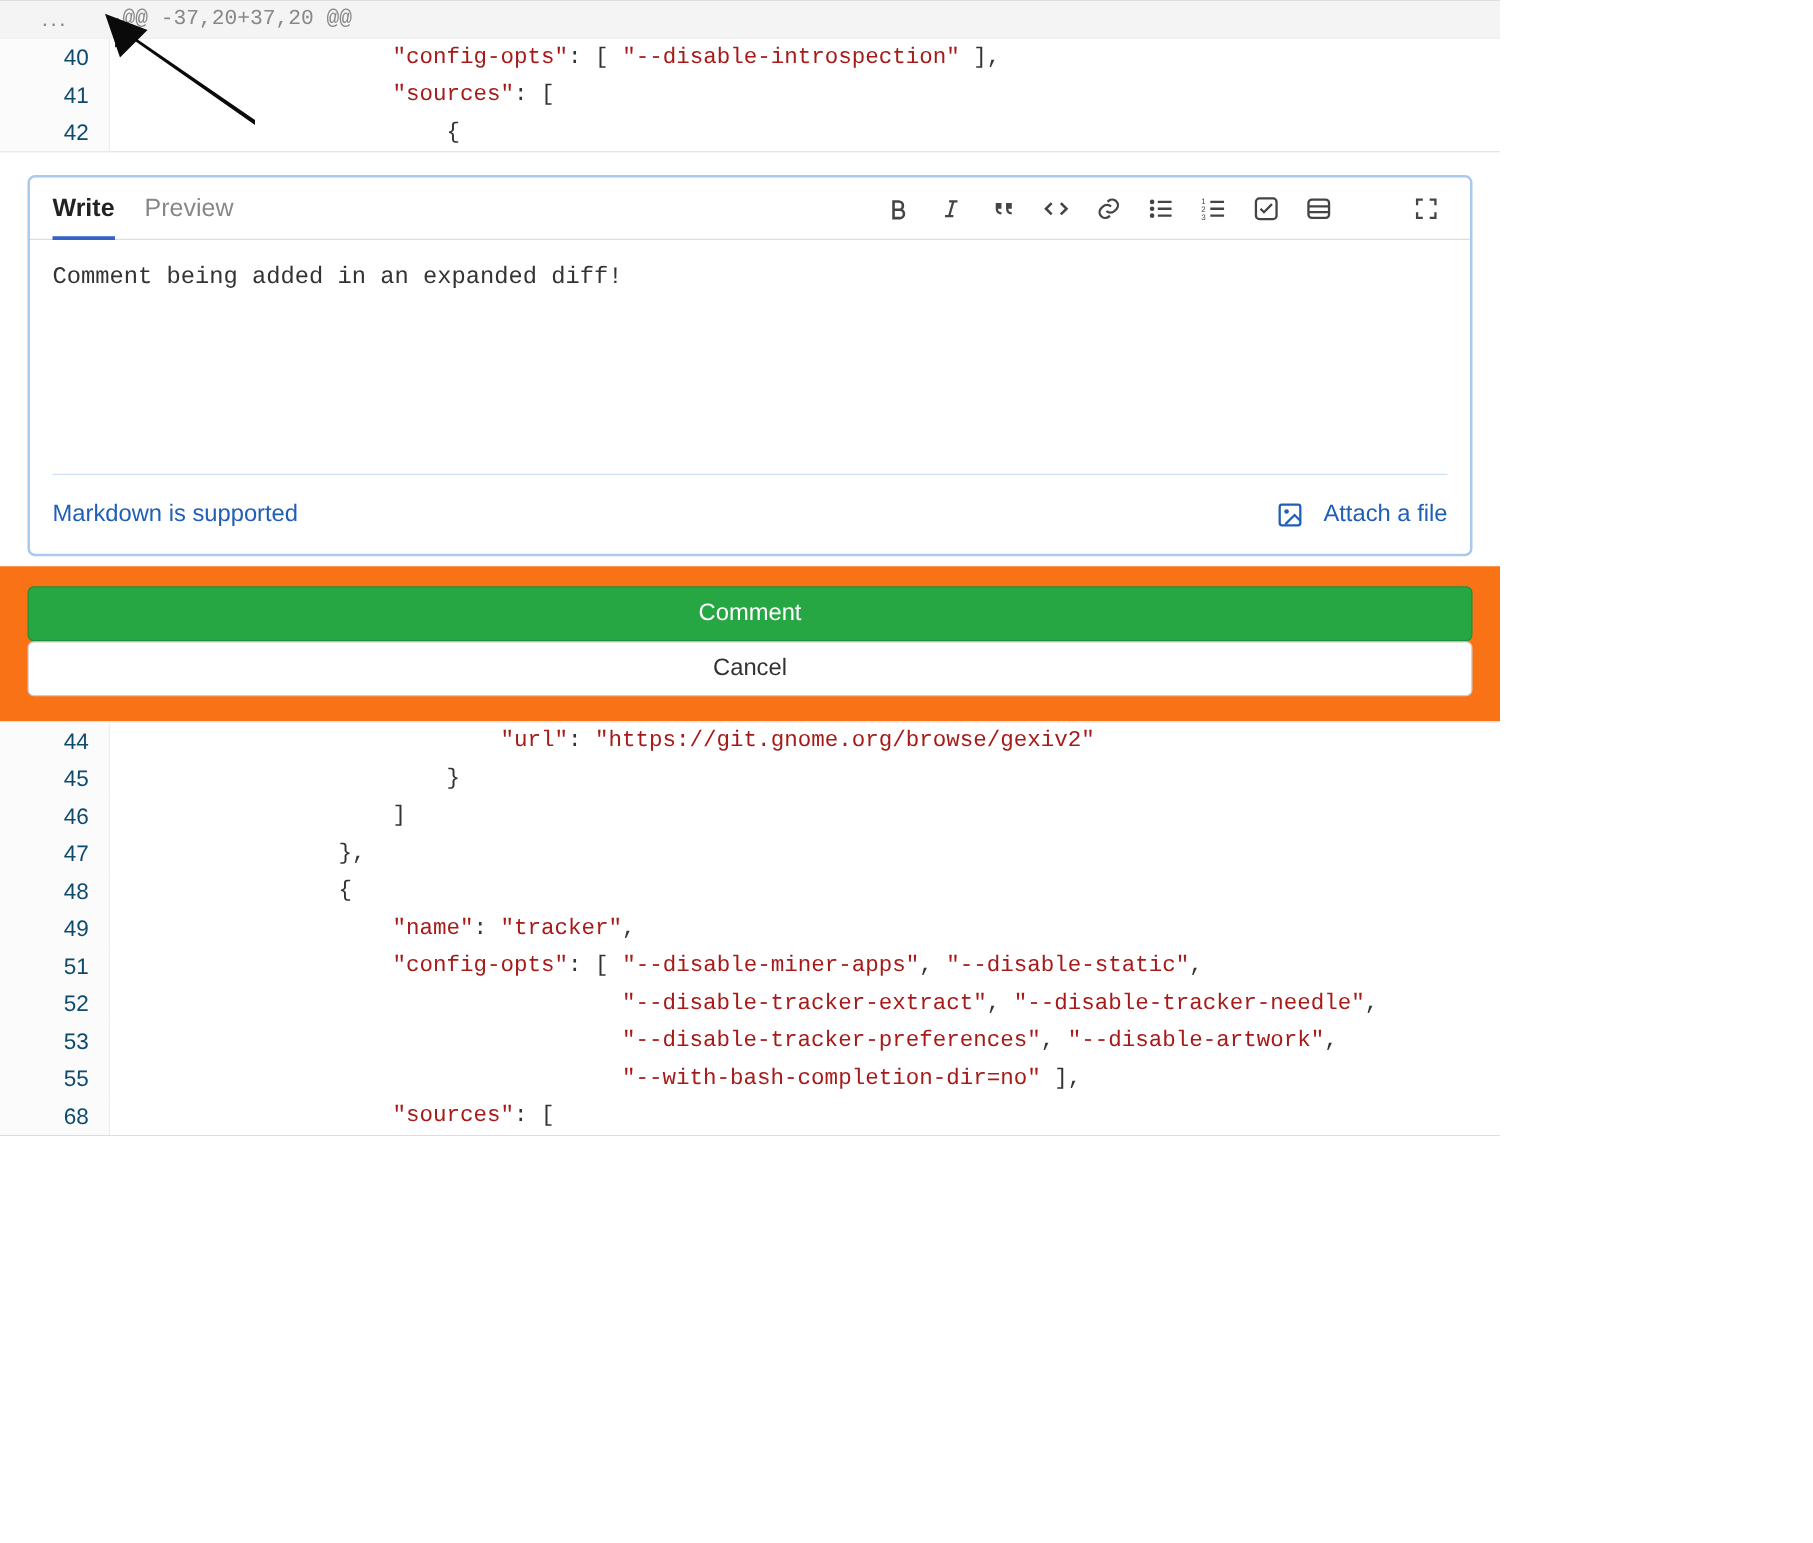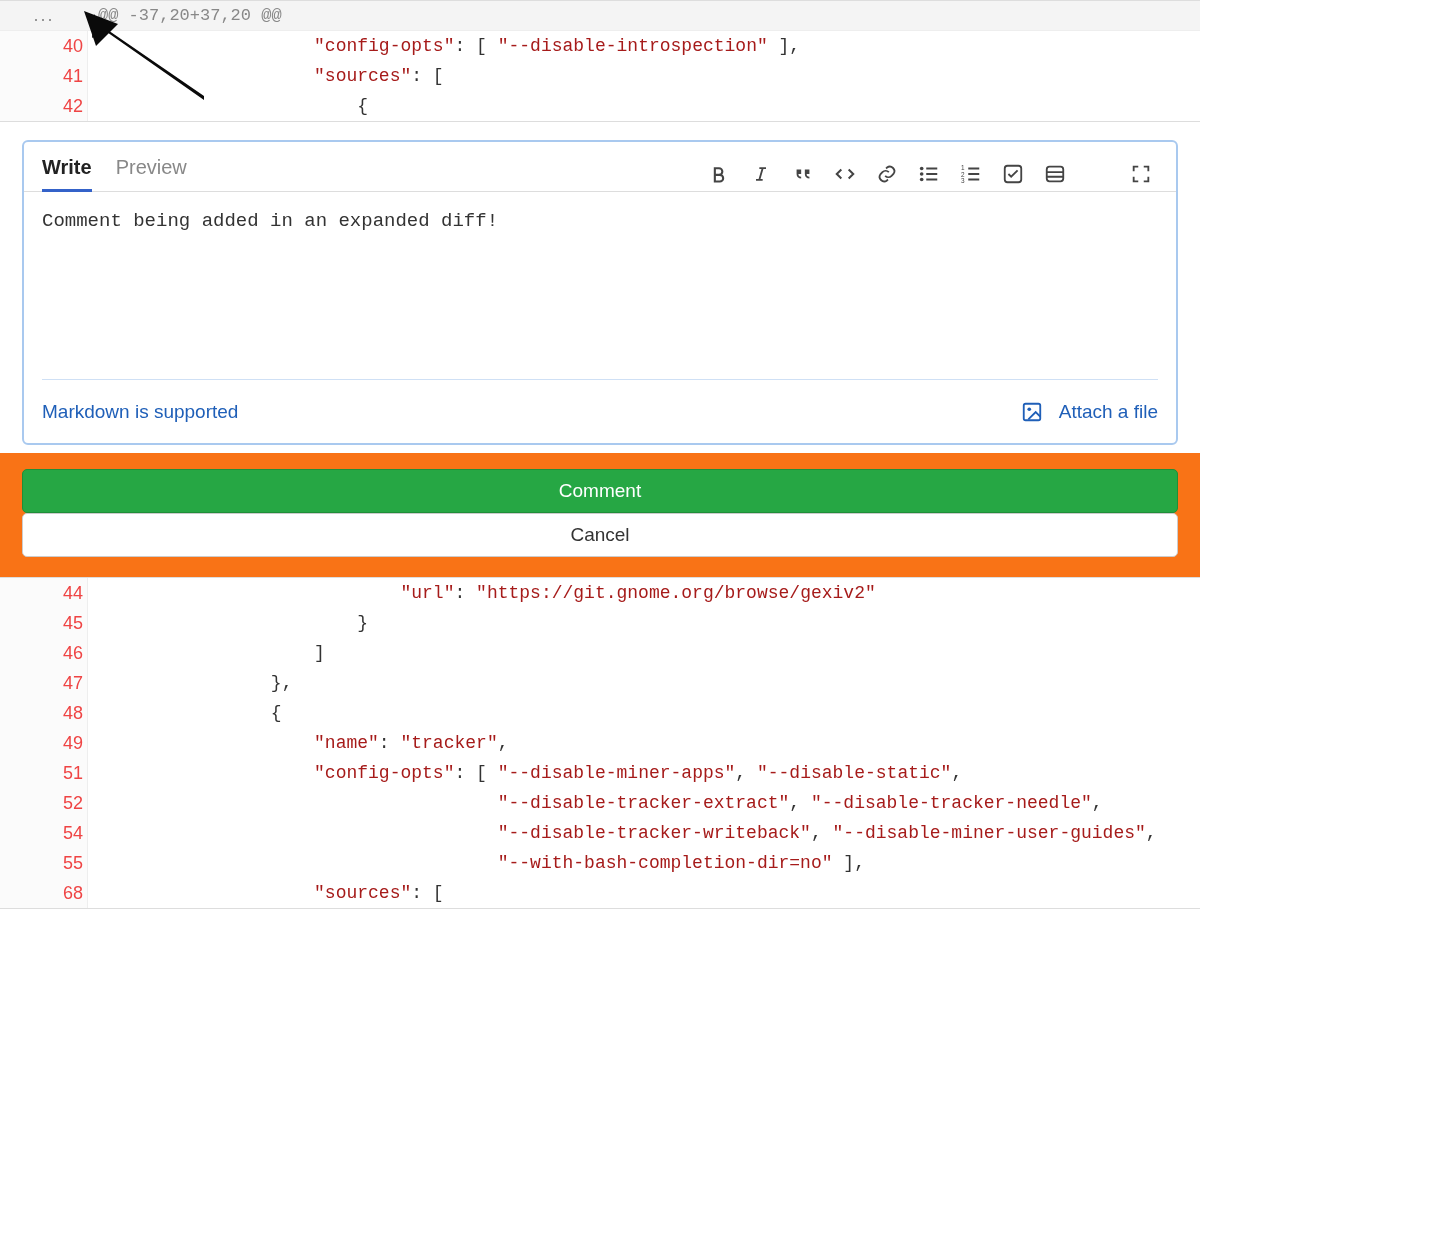--- a/index.html
+++ b/index.html
@@ -45,22 +45,22 @@
   .code-line {
     display: flex;
     font-family: "SFMono-Regular", Consolas, "Liberation Mono", Menlo, monospace;
     font-size: 18px;
     line-height: 30px;
     white-space: pre;
   }
   .ln {
     width: 88px;
     text-align: right;
-    padding-right: 4px;
-    color: #ef4444;
+    padding-right: 16px;
+    color: #0c4a6e;
     background: #fbfbfb;
     border-right: 1px solid #eee;
     user-select: none;
     font-family: -apple-system, BlinkMacSystemFont, "Segoe UI", Helvetica, Arial, sans-serif;
     font-size: 18px;
   }
   .code {
     padding-left: 10px;
     flex: 1;
   }
@@ -82,21 +82,21 @@
     background: #fff;
   }
   .comment-box {
     border: 2px solid #a9c9ef;
     border-radius: 6px;
     padding: 0;
     background: #fff;
   }
   .tabs-row {
     display: flex;
-    align-items: center;
+    align-items: flex-start;
     padding: 14px 18px 0 18px;
     border-radius: 17px;
   }
   .tabs {
     display: flex;
     gap: 24px;
   }
   .tab {
     font-size: 20px;
     color: #888;
@@ -294,20 +294,20 @@
   <div class="diff-container">
     <div id="lines-bottom">
           <div class="code-line"><div class="ln">44</div><div class="code">                            <span class="s">"url"</span><span class="k">: </span><span class="s">"https://git.gnome.org/browse/gexiv2"</span></div></div>
           <div class="code-line"><div class="ln">45</div><div class="code">                        <span class="k">}</span></div></div>
           <div class="code-line"><div class="ln">46</div><div class="code">                    <span class="k">]</span></div></div>
           <div class="code-line"><div class="ln">47</div><div class="code">                <span class="k">},</span></div></div>
           <div class="code-line"><div class="ln">48</div><div class="code">                <span class="k">{</span></div></div>
           <div class="code-line"><div class="ln">49</div><div class="code">                    <span class="s">"name"</span><span class="k">: </span><span class="s">"tracker"</span><span class="k">,</span></div></div>
           <div class="code-line"><div class="ln">51</div><div class="code">                    <span class="s">"config-opts"</span><span class="k">: [ </span><span class="s">"--disable-miner-apps"</span><span class="k">, </span><span class="s">"--disable-static"</span><span class="k">,</span></div></div>
           <div class="code-line"><div class="ln">52</div><div class="code">                                     <span class="s">"--disable-tracker-extract"</span><span class="k">, </span><span class="s">"--disable-tracker-needle"</span><span class="k">,</span></div></div>
-          <div class="code-line"><div class="ln">54</div><div class="code">                                     <span class="s">"--disable-tracker-writeback"</span><span class="k">, </span><span class="s">"--disable-miner-user-guides"</span><span class="k">,</span></div></div>
+          <div class="code-line"><div class="ln">53</div><div class="code">                                     <span class="s">"--disable-tracker-preferences"</span><span class="k">, </span><span class="s">"--disable-artwork"</span><span class="k">,</span></div></div>
           <div class="code-line"><div class="ln">55</div><div class="code">                                     <span class="s">"--with-bash-completion-dir=no"</span><span class="k"> ],</span></div></div>
           <div class="code-line"><div class="ln">68</div><div class="code">                    <span class="s">"sources"</span><span class="k">: [</span></div></div>
         </div>
   </div>
 
 </div>
 </div>
 
 </body></html>

